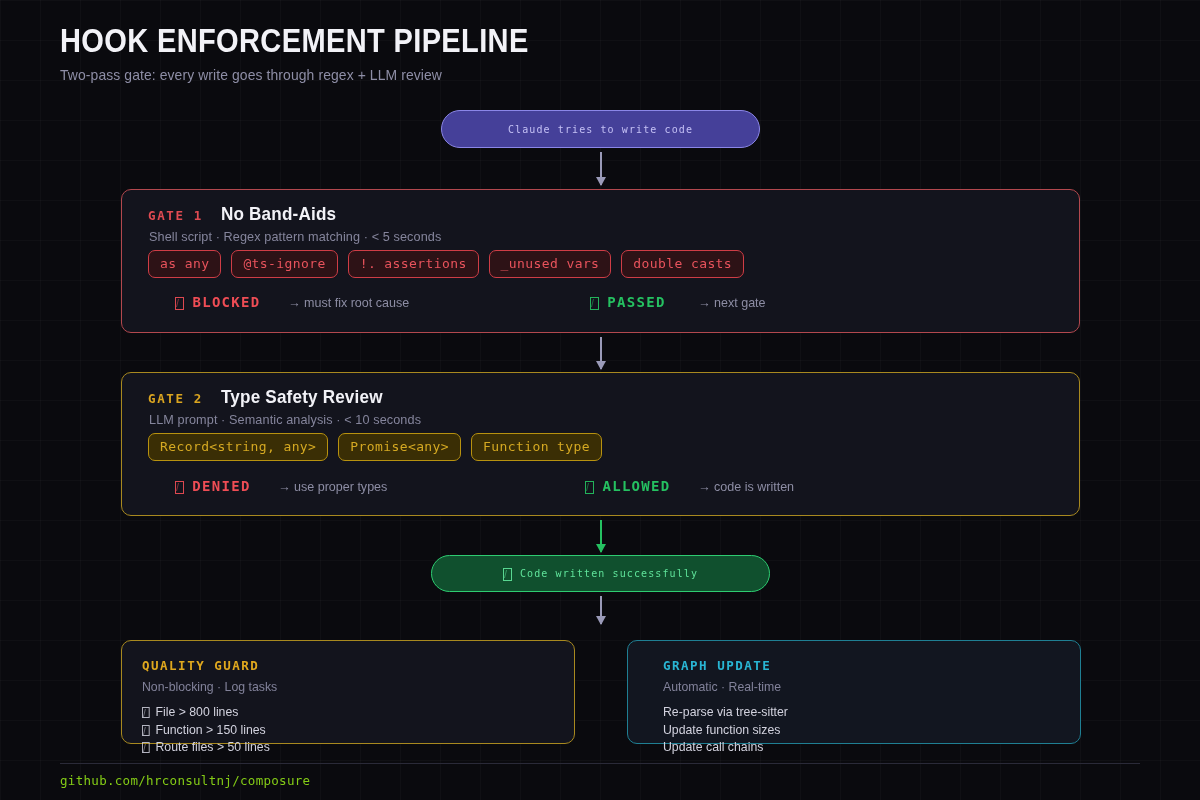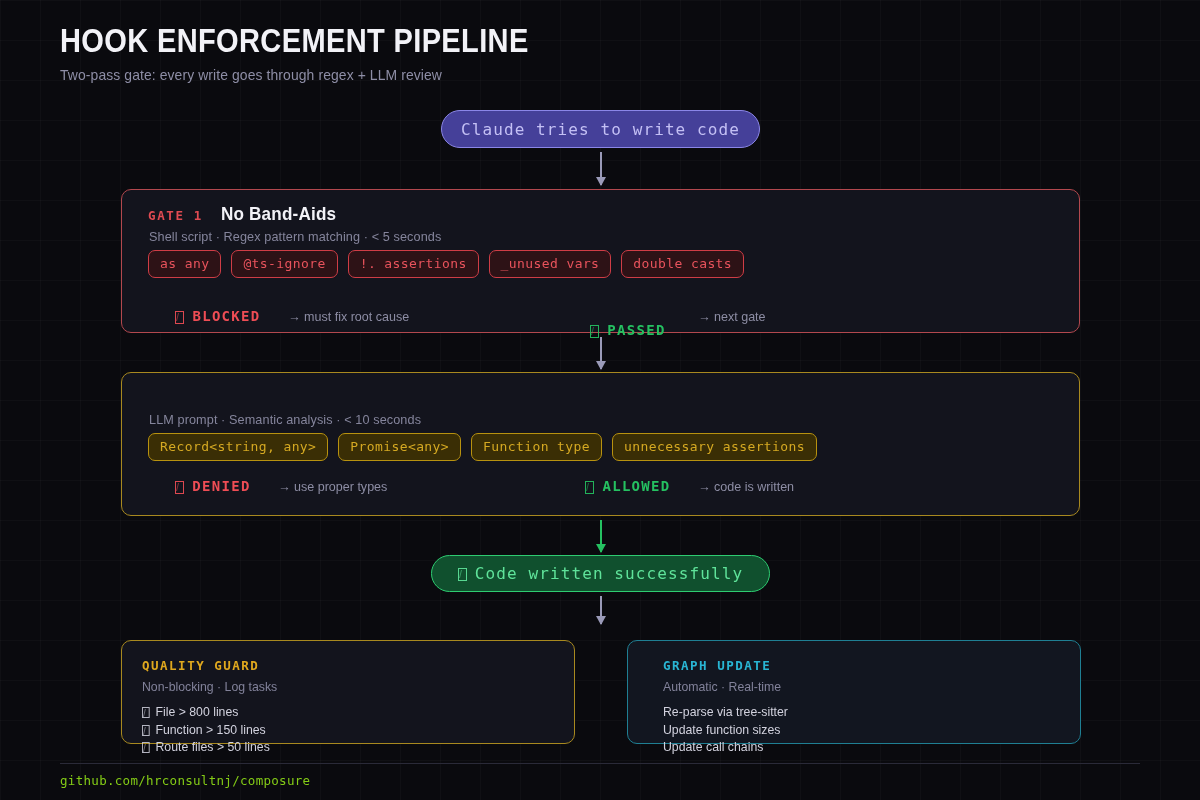--- a/index.html
+++ b/index.html
@@ -35,21 +35,21 @@
   .subtitle {
     margin-top:8px; font-size:14.5px; color:#8e8ea6;
     letter-spacing:0.1px;
     transform:scaleX(0.96); transform-origin:left center;
   }
 
   
   .pill {
     position:absolute; display:flex; align-items:center; justify-content:center;
     border-radius:22px; font-family:"DejaVu Sans Mono","Liberation Mono",monospace;
-    font-size:16px; letter-spacing:1.1px;
+    font-size:10px; letter-spacing:1.1px;
   }
   .pill-start {
     left:441px; top:110px; width:319px; height:38px;
     background:#454099; border:1.6px solid #8b86e8; color:#c4c0f5;
   }
   .pill-success {
     left:431px; top:555px; width:339px; height:37px;
     background:#10502e; border:1.8px solid #2ecc71; color:#5fe39a;
   }
   .tofu {
@@ -196,46 +196,49 @@
   <div class="outcomes" style="top:294px;">
     <div class="outcome" style="width:140px;">
       <span class="oc-label fail">
         <span class="tofu"></span>
         <span>BLOCKED</span>
       </span>
     </div>
     <div class="oc-note" style="width:270px;">
       <span>→</span>&nbsp;<span>must fix root cause</span>
     </div>
-    <div class="outcome" style="width:140px;margin-top:28px;">
+    <div class="outcome" style="width:140px;">
       <span class="oc-label pass">
         <span class="tofu"></span>
         <span>PASSED</span>
       </span>
     </div>
     <div class="oc-note">
       <span>→</span>&nbsp;<span>next gate</span>
     </div>
   </div>
 
   <div class="conn" style="left:600px; top:337px; height:32px;">
     <div class="line" style="background:#9a9ab8;"></div>
     <div class="head" style="border-top-color:#9a9ab8;"></div>
   </div>
 
   <div class="gate gate-2"></div>
   <div style="position:absolute; left:121px; top:372px; width:959px; height:144px;">
+    <div class="gate-head">
+      <span class="gate-tag amber">GATE 2</span>
+      <span class="gate-name">Type Safety Review</span>
+    </div>
     <div class="gate-meta">LLM prompt · Semantic analysis · &lt; 10 seconds</div>
   </div>
 
   <div class="chips chips-2">
     <span class="chip chip-amber">Record&lt;string, any&gt;</span>
     <span class="chip chip-amber">Promise&lt;any&gt;</span>
     <span class="chip chip-amber">Function type</span>
-    <span class="chip chip-amber">unnecessary assertions</span>
   </div>
 
   <div class="outcomes" style="top:478px;">
     <div class="outcome" style="width:130px;">
       <span class="oc-label fail">
         <span class="tofu"></span>
         <span>DENIED</span>
       </span>
     </div>
     <div class="oc-note" style="width:280px;">

